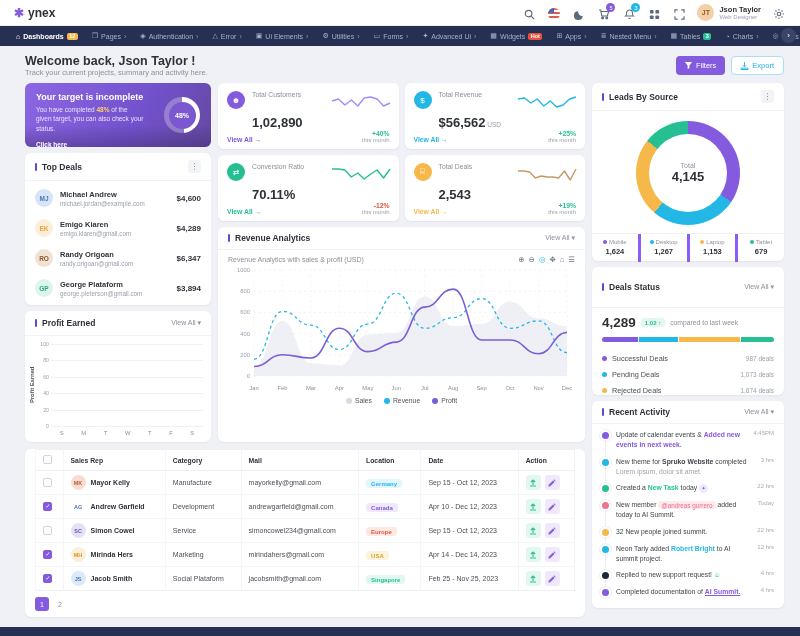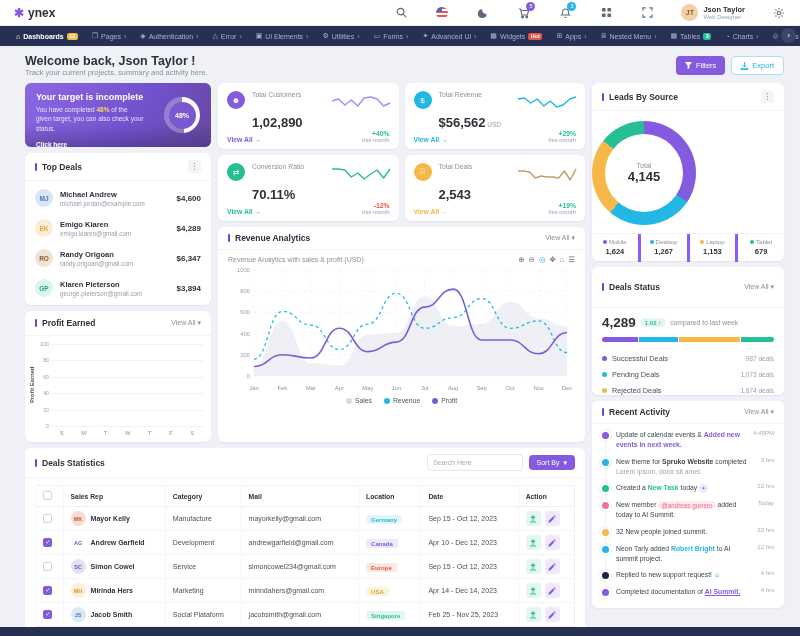--- a/index.html
+++ b/index.html
@@ -2,21 +2,21 @@
 <html><head>
 <meta charset="utf-8">
 <style>
   *{box-sizing:border-box;margin:0;padding:0}
   html,body{width:800px;height:636px;overflow:hidden}
   body{font-family:"Liberation Sans",sans-serif;background:#f0f1f7;color:#333335;position:relative}
   
   .topbar{height:26px;background:#fff;display:flex;align-items:center;justify-content:space-between;padding:0 14px;border-bottom:1px solid #eef0f4}
   .logo{display:flex;align-items:center;gap:4px;font-weight:bold;font-size:12px;color:#2e3138}
   .logo-mark{color:#845adf;font-size:12px}
-  .top-icons{display:flex;align-items:center;gap:27px}
+  .top-icons{display:flex;align-items:flex-end;gap:11px}
   .tico{position:relative;width:14px;height:14px;display:flex;align-items:center;justify-content:center;color:#5b6b79;cursor:pointer}
   .tico svg{display:block}
   .badge-dot{position:absolute;top:-4px;right:-4px;min-width:9px;height:9px;border-radius:5px;font-size:5.5px;color:#fff;display:flex;align-items:center;justify-content:center;padding:0 1px}
   .flag{width:12px;height:12px;border-radius:50%;overflow:hidden;background:repeating-linear-gradient(180deg,#e05a4e 0 2px,#fff 2px 4px);position:relative}
   .flag:after{content:'';position:absolute;left:0;top:0;width:6px;height:5px;background:#4a69b0}
   .user-chip{display:flex;align-items:center;gap:5px;cursor:pointer}
   .user-avatar{width:17px;height:17px;border-radius:50%;background:#f3d0a8;color:#8a5a2b;font-size:7px;font-weight:bold;display:flex;align-items:center;justify-content:center}
   .user-name{font-size:7.5px;font-weight:bold;color:#2e3138;line-height:1.2}
   .user-role{font-size:6px;color:#9aa0ab}
   
@@ -88,21 +88,21 @@
   .up{color:#26bf94}.down{color:#e6533c}
   
   .rev-sub{display:flex;justify-content:space-between;align-items:center;padding:5px 10px 0}
   .rev-subtitle{font-size:7px;color:#8c9097}
   .rev-tools{display:flex;gap:4px;font-size:7.5px;color:#6b7280}
   .rev-tools span{cursor:pointer}
   .rev-legend{display:flex;justify-content:center;gap:12px;font-size:6.8px;color:#555;padding:1px 0 5px}
   .lgd{display:flex;align-items:center;gap:3px}
   .lgd i{width:6px;height:6px;border-radius:50%;display:inline-block}
   
-  .donut-wrap{display:flex;justify-content:flex-start;padding:10px 0 8px}
+  .donut-wrap{display:flex;justify-content:center;padding:10px 0 8px}
   .donut{width:104px;height:104px;border-radius:50%;display:flex;align-items:center;justify-content:center}
   .donut-hole{width:78px;height:78px;border-radius:50%;background:#fff;display:flex;flex-direction:column;align-items:center;justify-content:center}
   .donut-lbl{font-size:7px;color:#8c9097}
   .donut-val{font-size:13px;font-weight:bold;color:#2e3138}
   .leads-legend{display:flex;border-top:1px solid #f2f3f7}
   .leads-cell{flex:1;text-align:center;padding:5px 0 6px;border-left:3px solid #8b5cf6}
   .leads-cell:first-child{border-left:none}
   .leads-cell .l{font-size:6px;color:#8c9097;display:flex;align-items:center;justify-content:center;gap:2px}
   .leads-cell .l i{width:4px;height:4px;border-radius:50%}
   .leads-cell .v{font-size:7.5px;font-weight:bold;color:#2e3138;margin-top:2px}
@@ -365,21 +365,21 @@
                 <span class="avat" style="background: rgb(241, 227, 211); color: rgb(138, 90, 43);">RO</span>
                 <div>
                   <div class="deal-name">Randy Origoan</div>
                   <div class="deal-mail">randy.origoan@gmail.com</div>
                 </div>
                 <span class="deal-amt">$6,347</span>
               </div>
               <div class="deal-row">
                 <span class="avat" style="background: rgb(220, 245, 236); color: rgb(42, 169, 124);">GP</span>
                 <div>
-                  <div class="deal-name">Kiaren Pieterson</div>
+                  <div class="deal-name">George Plataform</div>
                   <div class="deal-mail">george.pieterson@gmail.com</div>
                 </div>
                 <span class="deal-amt">$3,894</span>
               </div>
             </div>
         </div>
 
         <div class="card" style="flex:1">
           <div class="card-head">
             <span class="card-title">Profit Earned</span>
@@ -603,30 +603,20 @@
               <span class="lgd">
                 <i style="background: rgb(123, 93, 214);"></i>
                 <span>Profit</span>
               </span>
             </div>
         </div>
       </div>
     </div>
 
     <div class="card" style="margin-top:6px">
-      <div class="dt-head">
-        <span class="card-title">Deals Statistics</span>
-        <span class="dt-right">
-          <input class="dt-search" placeholder="Search Here" style="">
-          <button class="btn btn-sort">
-              <span>Sort By</span> 
-              <span>▾</span>
-            </button>
-        </span>
-      </div>
       <table class="dt-table">
         <thead>
             <tr>
               <th><span class="cb"></span></th>
               <th>Sales Rep</th>
               <th>Category</th>
               <th>Mail</th>
               <th>Location</th>
               <th>Date</th>
               <th>Action</th>

